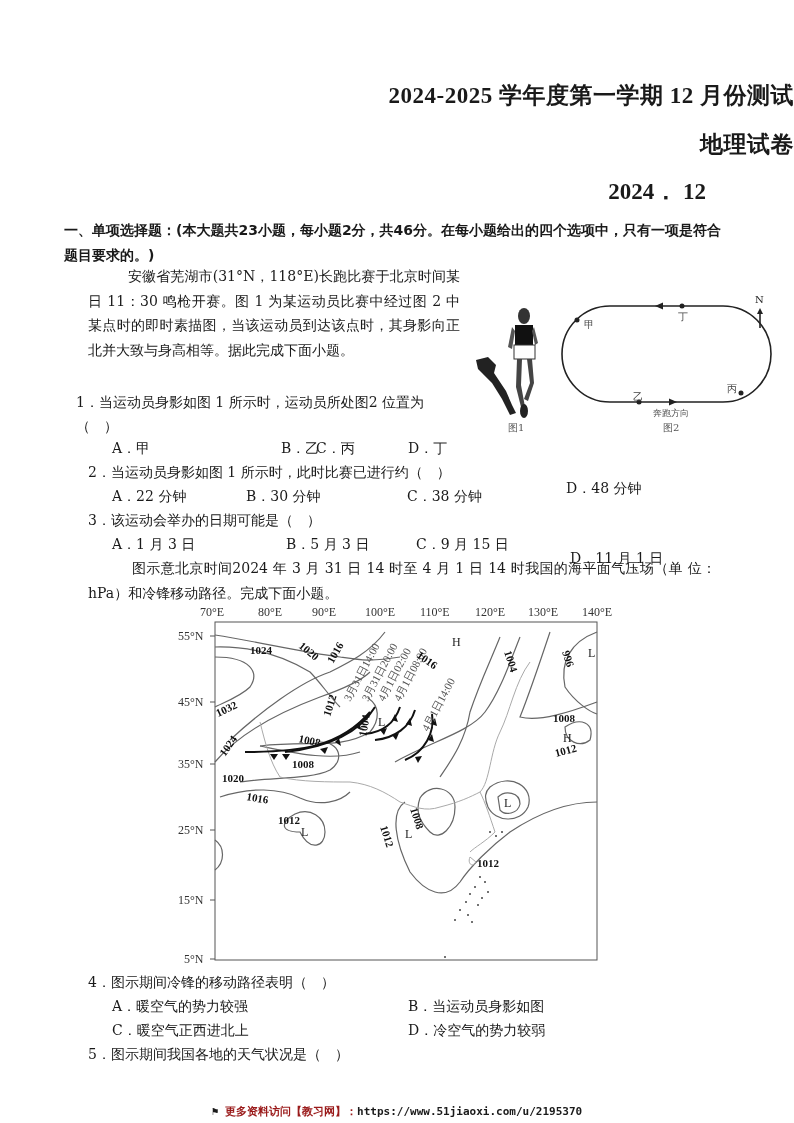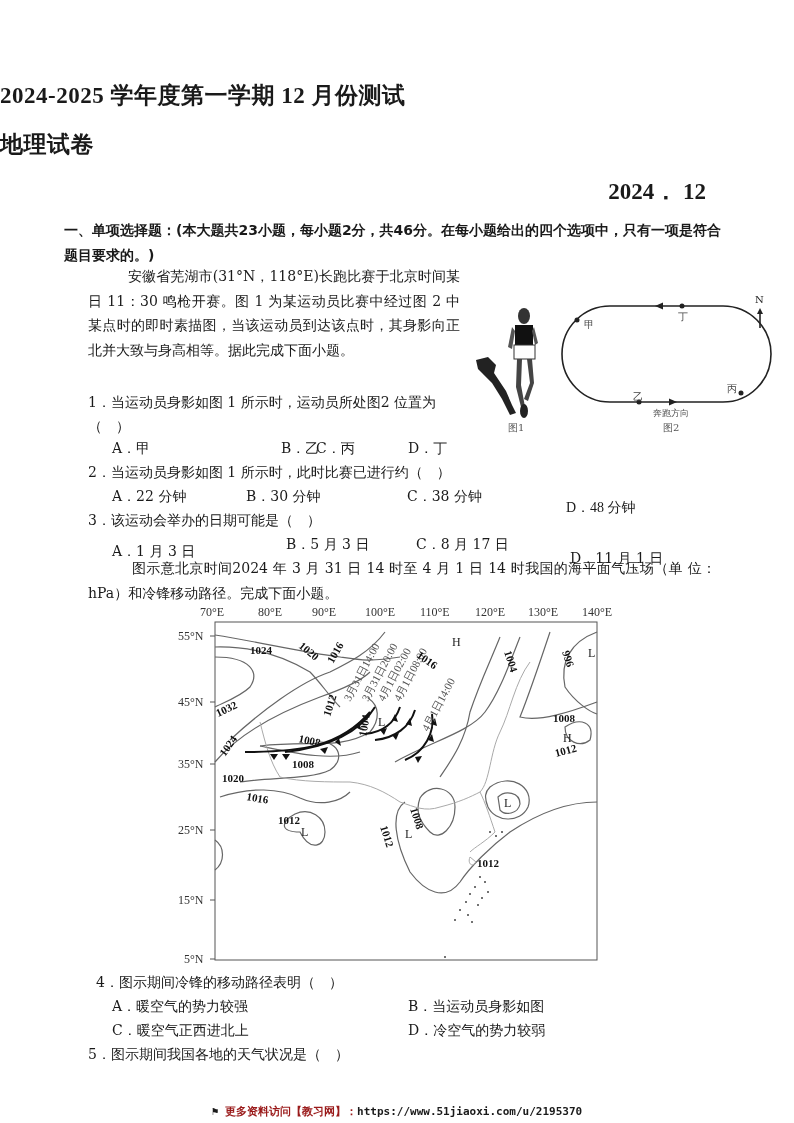--- a/index.html
+++ b/index.html
@@ -1,19 +1,19 @@
 <!DOCTYPE html>
 <html><head>
 <meta charset="utf-8">
 <style>
   html, body { margin: 0; padding: 0; background: #ffffff; }
   body { width: 794px; height: 1123px; position: relative; overflow: hidden;
          font-family: "DejaVu Serif", "Liberation Serif", serif; color: #1a1a1a; }
   .abs { position: absolute; }
-  .title { left: 0; width: 794px; text-align: left; font-weight: bold; font-size: 23px;
+  .title { left: 0; width: 794px; text-align: right; font-weight: bold; font-size: 23px;
            font-family: "Liberation Serif", "DejaVu Serif", serif; letter-spacing: 0.5px; }
   .t1 { top: 80px; }
   .t2 { top: 129px; }
   .date { top: 176px; right: 88px; font-weight: bold; font-size: 23px;
           font-family: "Liberation Serif", serif; }
   .section { left: 64px; top: 218px; width: 660px; font-size: 14px; font-weight: bold;
              line-height: 25px; font-family: "DejaVu Sans", sans-serif; }
   .para { font-size: 14px; line-height: 24.5px; }
   .intro { left: 88px; top: 264px; width: 372px; text-indent: 40px; text-align: justify; }
   .q { font-size: 14px; line-height: 24px; }
@@ -72,42 +72,42 @@
   </svg>
 </div>
 <div class="abs" style="left:584px; top:318px; font-size:10px; color:#444;">甲</div>
 <div class="abs" style="left:678px; top:310px; font-size:10px; color:#444;">丁</div>
 <div class="abs" style="left:633px; top:390px; font-size:10px; color:#444;">乙</div>
 <div class="abs" style="left:727px; top:382px; font-size:10px; color:#444;">丙</div>
 <div class="abs" style="left:755px; top:294px; font-size:10px; color:#222;">N</div>
 <div class="abs" style="left:653px; top:407px; font-size:9px; color:#555;">奔跑方向</div>
 <div class="abs" style="left:663px; top:421px; font-size:10px; color:#555;">图2</div>
 
-<div class="abs q" style="left:88px; top:390px; width:372px;">
+<div class="abs q" style="left:76px; top:390px; width:372px;">
   <span>1．</span><span>当运动员身影如图 1 所示时，运动员所处图2 位置为（　）</span>
 </div>
 <div class="abs opt" style="left:112px; top:436px;">A．甲</div>
 <div class="abs opt" style="left:249px; top:436px;margin-left:32px;">B．乙</div>
 <div class="abs opt" style="left:316px; top:436px;">C．丙</div>
 <div class="abs opt" style="left:408px; top:436px;">D．丁</div>
 
 <div class="abs q" style="left:88px; top:460px;">
   <span>2．</span><span>当运动员身影如图 1 所示时，此时比赛已进行约（　）</span>
 </div>
 <div class="abs opt" style="left:112px; top:484px;">A．22 分钟</div>
 <div class="abs opt" style="left:246px; top:484px;">B．30 分钟</div>
 <div class="abs opt" style="left:407px; top:484px;text-align:center;">C．38 分钟</div>
-<div class="abs opt" style="left:566px; top:496px;font-family:Liberation Serif, serif;">D．48 分钟</div>
+<div class="abs opt" style="left:566px; top:476px;">D．48 分钟</div>
 
 <div class="abs q" style="left:88px; top:508px;">
   <span>3．</span><span>该运动会举办的日期可能是（　）</span>
 </div>
-<div class="abs opt" style="left:112px; top:532px;margin-top:7px;">A．1 月 3 日</div>
+<div class="abs opt" style="left:112px; top:532px;">A．1 月 3 日</div>
 <div class="abs opt" style="left:286px; top:532px;">B．5 月 3 日</div>
-<div class="abs opt" style="left:416px; top:532px;">C．8 月 17 日</div>
+<div class="abs opt" style="left:416px; top:532px;">C．9 月 15 日</div>
 <div class="abs opt" style="left:570px; top:532px;margin-top:14px;">D．11 月 1 日</div>
 
 <div class="abs para" style="left:88px; top:556px; width:628px; text-indent:44px; text-align:justify;">图示意北京时间2024 年 3 月 31 日 14 时至 4 月 1 日 14 时我国的海平面气压场（单 位：hPa）和冷锋移动路径。完成下面小题。</div>
 
 <div class="abs map-wrap">
   <svg width="460" height="365" viewBox="0 0 460 365">
 
     <rect x="45" y="20" width="382" height="338" fill="#fff" stroke="#555" stroke-width="1"></rect>
 
     <g fill="#333" font-size="12">
@@ -243,21 +243,21 @@
       <text x="208" y="124">L</text>
       <text x="131" y="234">L</text>
       <text x="235" y="236">L</text>
       <text x="334" y="205">L</text>
       <text x="393" y="140">H</text>
       <text x="418" y="55">L</text>
     </g>
   </svg>
 </div>
 
-<div class="abs q" style="left:96px; top:970px;">
+<div class="abs q" style="left:88px; top:970px;">
   <span>4．</span><span>图示期间冷锋的移动路径表明（　）</span>
 </div>
 <div class="abs opt" style="left:112px; top:994px;">A．暖空气的势力较强</div>
 <div class="abs opt" style="left:408px; top:994px;">B．当运动员身影如图</div>
 <div class="abs opt" style="left:112px; top:1018px;">C．暖空气正西进北上</div>
 <div class="abs opt" style="left:408px; top:1018px;">D．冷空气的势力较弱</div>
 
 <div class="abs q" style="left:88px; top:1042px;">
   <span>5．</span><span>图示期间我国各地的天气状况是（　）</span>
 </div>

